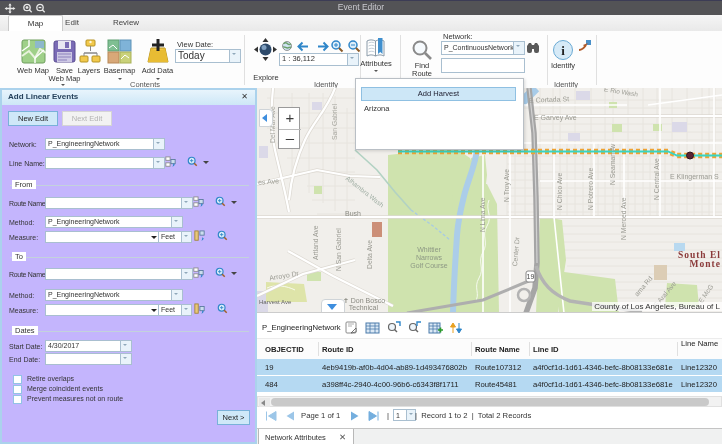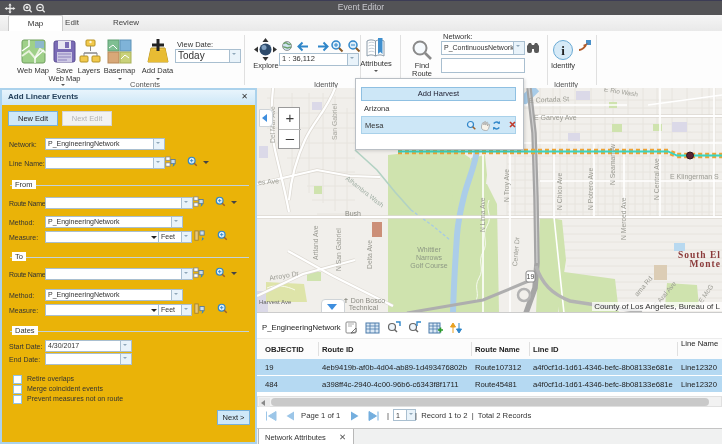--- a/index.html
+++ b/index.html
@@ -90,21 +90,21 @@
   <div class="lbl" style="left:177px;top:9px;font-size:7.5px">View Date:</div>
   <div class="cb" style="left:175px;top:18px;width:60px;height:12px;line-height:11px;font-size:10px">Today<span class="dd"></span></div>
   <div class="gsep" style="left:244px"></div>
   <div class="glbl" style="left:100px;width:90px">Contents</div>
 
   <svg class="abs" style="left:254px;top:7px" width="23" height="23" viewBox="0 0 23 23">
         <circle cx="11.5" cy="11.5" r="6" fill="#2d4a6b"></circle>
         <circle cx="10" cy="9.5" r="2.5" fill="#7f9fc0"></circle>
         <path d="M11.5 0l3 4h-6zM11.5 23l3-4h-6zM0 11.5l4-3v6zM23 11.5l-4-3v6z" fill="#333"></path>
       </svg>
-  <div class="rlbl" style="left:244px;top:31px;width:44px">Explore</div>
+  <div class="rlbl" style="left:244px;top:43px;width:44px">Explore</div>
   <svg class="abs" style="left:282px;top:10px" width="10" height="10" viewBox="0 0 13 13">
         <circle cx="6.5" cy="6.5" r="5.8" fill="#cfe4f2" stroke="#777"></circle>
         <path d="M2 3.5c2-2 4-1.5 5 0s3.5 1 4.5 0M1.5 8c2-1 3.5 1 5.5 1s4-1.5 5-.5" stroke="#6da06d" stroke-width="2" fill="none"></path>
       </svg>
   <svg class="abs" style="left:296px;top:9px" width="34" height="13" viewBox="0 0 34 13">
         <g stroke="#2f86c9" stroke-width="2" fill="none">
           <path d="M12 6.5H3M6.5 2.5L2.5 6.5l4 4"></path>
           <path d="M22 6.5h9M27.5 2.5l4 4-4 4"></path>
         </g>
       </svg>
@@ -155,21 +155,21 @@
   <svg class="abs" style="left:578px;top:9px" width="14" height="12" viewBox="0 0 14 12">
         <rect x="8" y="0" width="5" height="5" fill="#4a90c9"></rect>
         <path d="M1 10c3 0 5-2 7-5" stroke="#b05a2a" stroke-width="2" fill="none"></path>
         <path d="M10 3l-3 4-2-2z" fill="#b05a2a"></path>
       </svg>
   <div class="rlbl" style="left:544px;top:31px;width:38px">Identify</div>
   <div class="gsep" style="left:596px"></div>
   <div class="glbl" style="left:521px;width:90px">Identify</div>
 </div>
 
-<div class="abs" id="panel" style="left:0;top:88px;width:257px;height:356px;background:#eab308;border:2px solid #abd2ec;box-sizing:border-box">
+<div class="abs" id="panel" style="left:0;top:88px;width:257px;height:356px;background:#c4b5fd;border:2px solid #abd2ec;box-sizing:border-box">
   <div class="abs" style="left:0;top:0;width:253px;height:15px;background:linear-gradient(#e8f4fc,#cde7f7)">
     <span style="position:absolute;left:6px;top:2px;font-size:8px;font-weight:bold;color:#26425c">Add Linear Events</span>
     <span style="position:absolute;right:7px;top:2px;font-size:8px;color:#333">✕</span>
   </div>
   <div class="blubtn" style="left:6px;top:21px;width:48px;height:13px;line-height:13px">New Edit</div>
   <div class="abs" style="left:60px;top:21px;width:48px;height:13px;line-height:13px;background:#f2f2f2;border:1px solid #d5d5d5;font-size:7.5px;color:#b3b3b3;text-align:center">Next Edit</div>
 
   <div class="lbl" style="left:7px;top:51px">Network:</div>
   <div class="cb" style="left:43px;top:48px;width:114px;height:10px">P_EngineeringNetwork<span class="dd"></span></div>
   <div class="lbl" style="left:7px;top:70px">Line Name:</div>
@@ -406,31 +406,20 @@
   <div style="position:absolute;left:2px;top:4px;width:0;height:0;border:4px solid transparent;border-right:5px solid #3e8ede;border-left:none"></div>
 </div>
 <div class="abs" style="left:64px;top:211px;width:22px;height:14px;background:#fff;border:1px solid #cfd4d8;border-radius:4px 4px 0 0">
   <div style="position:absolute;left:5px;top:4px;width:0;height:0;border:5px solid transparent;border-top:6px solid #3e8ede;border-bottom:none"></div>
 </div>
 </div>
 
 <div class="abs" id="bkm" style="left:355px;top:78px;width:167px;height:70px;background:#fff;border:1px solid #b9bfc5;box-shadow:1px 1px 3px rgba(0,0,0,.15)">
   <div class="abs" style="left:5px;top:8px;width:153px;height:12px;background:#cde7f7;border:1px solid #8fc0e2;text-align:center;font-size:7.5px;color:#223;line-height:12px">Add Harvest</div>
   <div class="abs" style="left:8px;top:25px;font-size:7.5px;color:#333">Arizona</div>
-  <div class="abs" style="left:5px;top:37px;width:153px;height:16px;background:#cde7f7;border:1px solid #a9d1ea">
-    <span style="position:absolute;left:3px;top:4px;font-size:7.5px;color:#333">Mesa</span>
-    <svg style="position:absolute;left:104px;top:3px" width="52" height="11" viewBox="0 0 52 11">
-      <circle cx="4.5" cy="4.5" r="3" fill="#ddeefa" stroke="#2f86c9" stroke-width="1.2"></circle>
-          <path d="M6.7 6.7l2.6 2.6" stroke="#a06028" stroke-width="1.5"></path>
-      <path d="M15.5 6l1-3c.3-.8 1.4-.6 1.4.2V5l.5-3c.2-.8 1.3-.7 1.3.1l.1 3 .7-2.5c.2-.8 1.4-.5 1.3.3L21.5 6l.8-1.5c.4-.7 1.5-.3 1.3.5l-1 3.5c-.4 1.4-1.6 2.2-3 2l-1.8-.3c-1.4-.3-2.6-1.7-2.3-3.2z" fill="#f7f3ea" stroke="#999" stroke-width=".7"></path>
-      <path d="M33.2 3.2a4 4 0 00-5.5.3M27.8 7.8a4 4 0 005.5-.3" stroke="#2f86c9" stroke-width="1.5" fill="none"></path>
-          <path d="M33.8 1l.2 3-2.8-.8zM27.2 10l-.2-3 2.8.8z" fill="#2f86c9"></path>
-      <path d="M44 2l5 5M49 2l-5 5" stroke="#c0392b" stroke-width="1.6"></path>
-    </svg>
-  </div>
 </div>
 
 <div class="abs" id="grid" style="left:257px;top:313px;width:465px;height:115px;background:#fff;font-size:7.7px;color:#222">
 
   <div class="abs" style="left:5px;top:10px;font-size:7.7px;color:#222">P_EngineeringNetwork</div>
   <svg class="abs" style="left:88px;top:8px" width="200" height="14" viewBox="0 0 200 14">
     <g transform="translate(0,0)">
           <rect x="1" y="1" width="10" height="11" rx="1" fill="#fff" stroke="#8a8a8a"></rect>
           <path d="M3 3h6M3 5h4" stroke="#b0b0b0"></path>
           <path d="M6 12l5-5v4z" fill="#fff" stroke="#555" stroke-width=".8"></path>

